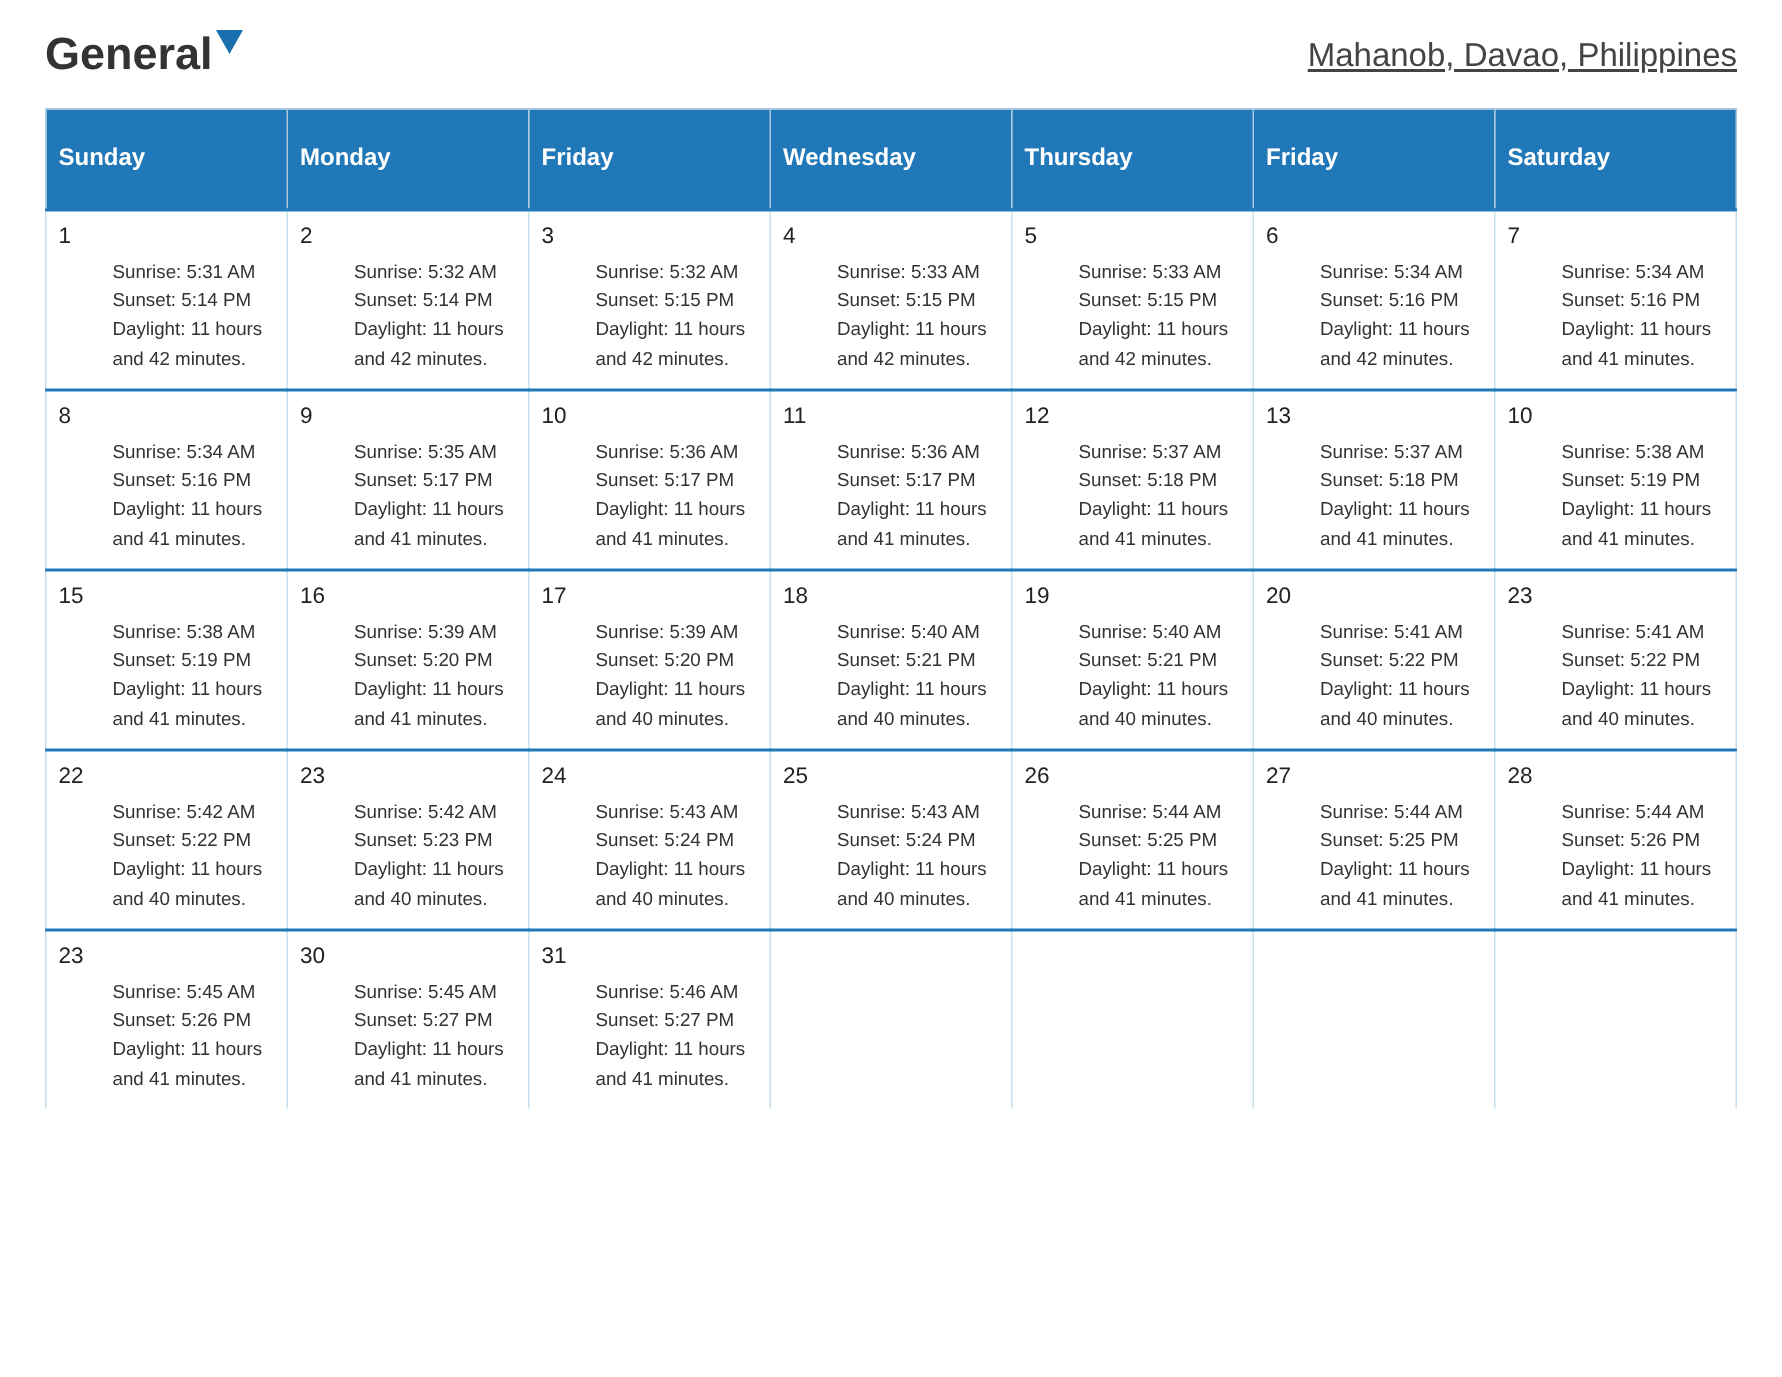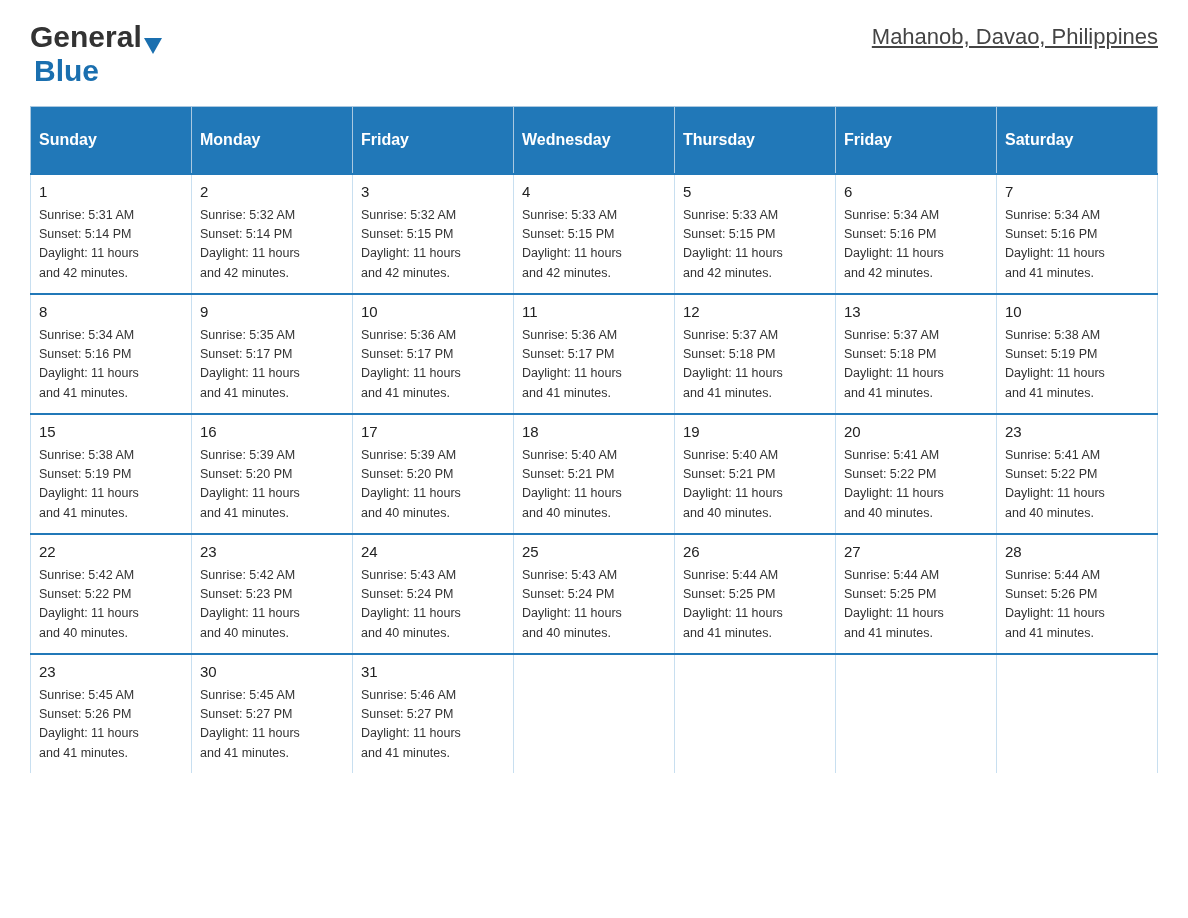--- a/index.html
+++ b/index.html
@@ -21,21 +21,21 @@
       width: 0;
       height: 0;
       border-left: 9px solid transparent;
       border-right: 9px solid transparent;
       border-top: 16px solid #1a6faf;
       margin-left: 2px;
       vertical-align: middle;
     }
     .logo-line1 {
       display: flex;
-      align-items: flex-end;
+      align-items: flex-start;
     }
     .title-block {
       text-align: right;
     }
     .title-month {
       font-size: 52px;
       font-weight: bold;
       color: #222;
       line-height: 1.1;
     }
@@ -76,40 +76,38 @@
     tbody tr td .day-number {
       font-size: 15px;
       font-weight: normal;
       display: block;
       margin-bottom: 2px;
     }
     tbody tr td .day-info {
       font-size: 12.5px;
       color: #333;
       line-height: 1.55;
+      margin-left: 36px;
     }
     tbody tr td.empty {
       background: #fff;
     }
     .logo-wrapper {
       display: flex;
       flex-direction: column;
     }
   </style>
 </head>
 <body>
 
 <div class="header">
   <div class="logo-wrapper">
     <div class="logo-line1">
       <span style="font-size:30px;font-weight:bold;color:#333;">General</span>
       <span class="logo-triangle"></span>
-    </div>
-    <div>
-      <span style="font-size:30px;font-weight:bold;color:#1a6faf;margin-left:4px;">Blue</span>
     </div>
   </div>
   <div class="title-block">
     <div class="title-location">Mahanob, Davao, Philippines</div>
   </div>
 </div>
 
 <table>
   <thead>
     <tr>

